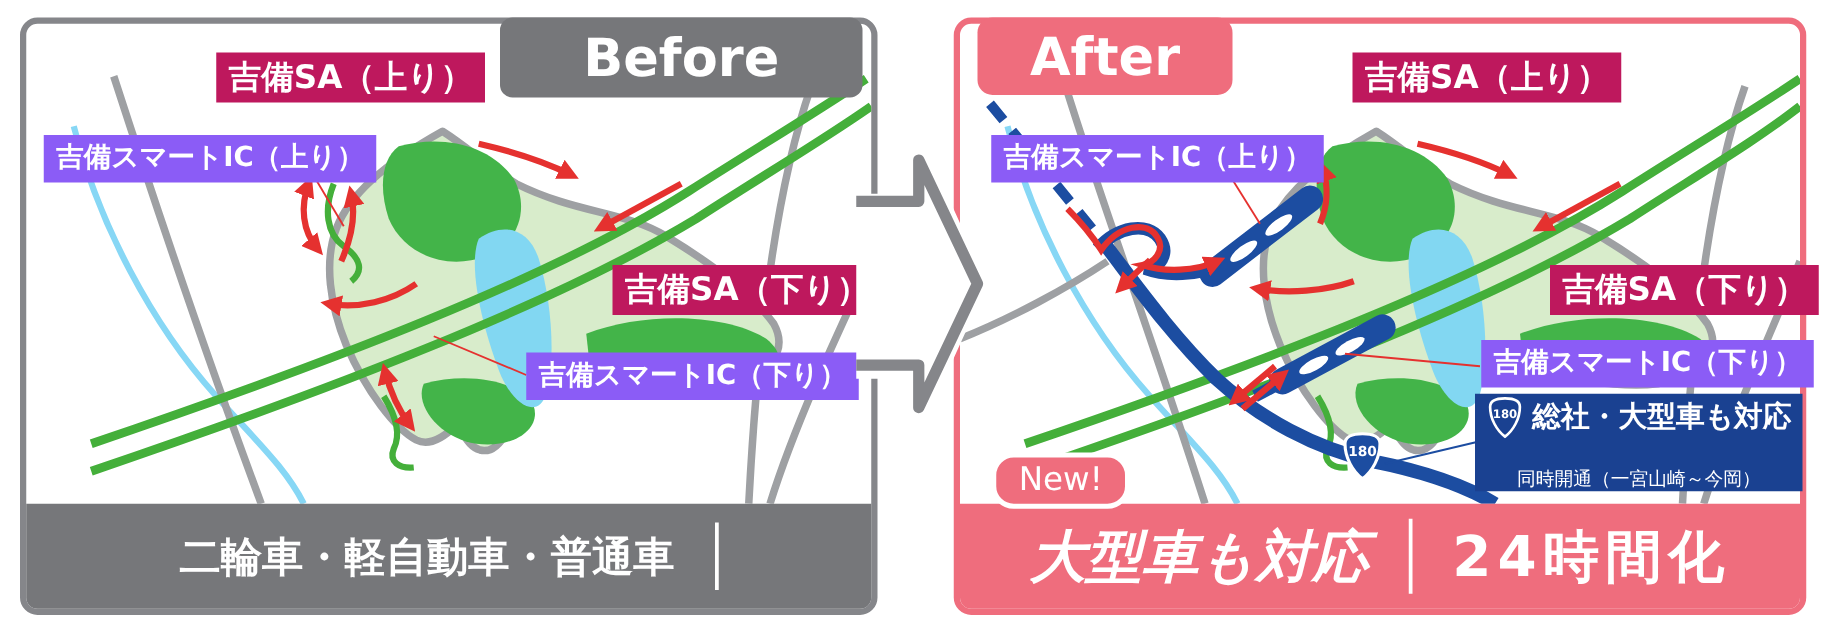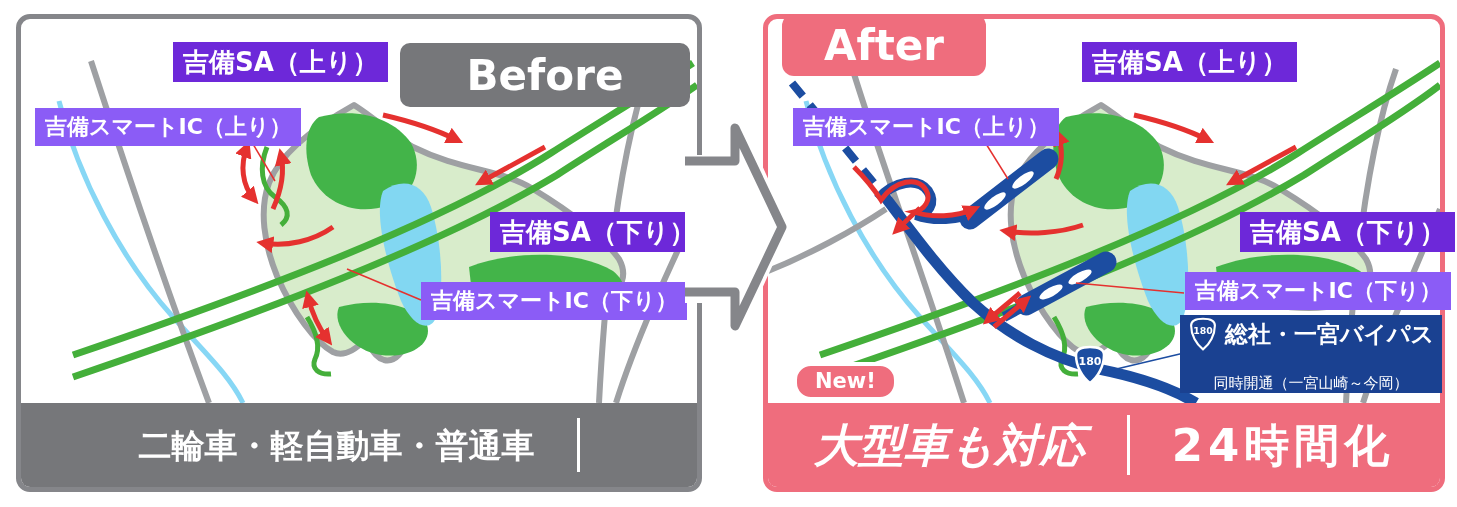--- a/index.html
+++ b/index.html
@@ -7,44 +7,44 @@
   .page { position: relative; width: 1457px; height: 507px; background: #ffffff; overflow: hidden; }
 
   .panel { position: absolute; top: 14px; height: 478px; background: #fff; border-radius: 14px; }
   .panel.before { left: 16px;  width: 686px; border: 5px solid #85868A; }
   .panel.after  { left: 763px; width: 682px; border: 5px solid #EF6D7D; }
 
   .map { position: absolute; left: 0; top: 0; z-index: 1; }
 
   .title-box { position: absolute; color: #fff; font-weight: bold; font-size: 42px;
                display: flex; align-items: center; justify-content: center; z-index: 3; }
-  .before-title { top: -5px; right: 7px;  width: 290px; height: 64px; background: #76777A; border-radius: 10px; margin-top: 29px; }
+  .before-title { top: -5px; right: 7px;  width: 290px; height: 64px; background: #76777A; border-radius: 10px; }
   .after-title  { top: -5px; left: 14px;  width: 204px; height: 62px; background: #EF6D7D; border-radius: 12px; }
 
   .map-label { position: absolute; color: #fff; font-weight: bold; white-space: nowrap;
                line-height: 1; z-index: 2; }
-  .label-green { background: #6d28d9; font-size: 26px; padding: 7px 10px; }
+  .label-green { background: #be185d; font-size: 26px; padding: 7px 10px; }
   .label-pink  { background: #8b5cf6; font-size: 22px; padding: 8px 10px; }
 
   .panel-footer { position: absolute; left: 0; right: 0; bottom: 0; height: 84px; z-index: 2;
-                  display: flex; align-items: center; justify-content: center; gap: 42px;
+                  display: flex; align-items: center; justify-content: center; gap: 32px;
                   border-radius: 0 0 9px 9px; }
   .before .panel-footer { background: #76777A; }
   .after  .panel-footer { background: #EF6D7D; }
   .footer-text { color: #fff; font-weight: bold; line-height: 1; }
   .before .v-label { font-size: 33px; }
   .before .h-label { font-size: 42px; }
   .after  .v-label { font-size: 45px; font-style: italic; }
   .after  .h-label { font-size: 45px; letter-spacing: 5px; }
   .fdivider { width: 3px; height: 54px; background: #fff; }
   .after .fdivider { height: 60px; }
 
   .new-badge { position: absolute; left: 25px; top: 343px; z-index: 4;
                background: #EF6D7D; border: 4px solid #fff; border-radius: 18px;
-               color: #fff; font-weight: bold; font-size: 21px; padding: 4px 18px; line-height: 1.1; }
+               color: #fff; font-weight: normal; font-size: 26px; padding: 4px 18px; line-height: 1.1; }
 
   .info-box { position: absolute; right: -2px; top: 296px; width: 262px; height: 78px; z-index: 3;
               background: #1A4191; color: #fff; display: flex; flex-direction: column;
               align-items: center; justify-content: center; gap: 3px; }
   .info-row { display: flex; align-items: center; gap: 7px; }
   .info-name { font-size: 23px; font-weight: bold; line-height: 1; }
   .info-note { font-size: 15px; line-height: 1; margin-top: 22px; }
 
   .mid-arrow { position: absolute; left: 655px; top: 105px; z-index: 5; }
 </style>
@@ -149,21 +149,21 @@
     <div class="map-label label-pink" style="left:25px;  top:89px">吉備スマートIC（上り）</div>
     <div class="map-label label-green" style="left:472px; top:193px">吉備SA（下り）</div>
     <div class="map-label label-pink" style="left:417px; top:253px">吉備スマートIC（下り）</div>
 
     <div class="info-box">
       <div class="info-row">
         <svg width="30" height="34" viewBox="0 0 34 40">
           <path d="M17,2 C26,2 31,5 31,10 C31,21 25,32 17,38 C9,32 3,21 3,10 C3,5 8,2 17,2 Z" fill="#1A4191" stroke="#fff" stroke-width="2.5"></path>
           <text x="17" y="20" text-anchor="middle" font-size="11" font-weight="bold" fill="#fff">180</text>
         </svg>
-        <span class="info-name">総社・一宮バイパス</span>
+        <span class="info-name">総社・大型車も対応</span>
       </div>
       <span class="info-note">同時開通（一宮山崎～今岡）</span>
     </div>
 
     <div class="new-badge">New!</div>
 
     <div class="panel-footer">
       <span class="footer-text v-label">大型車も対応</span>
       <span class="fdivider"></span>
       <span class="footer-text h-label">24時間化</span>

